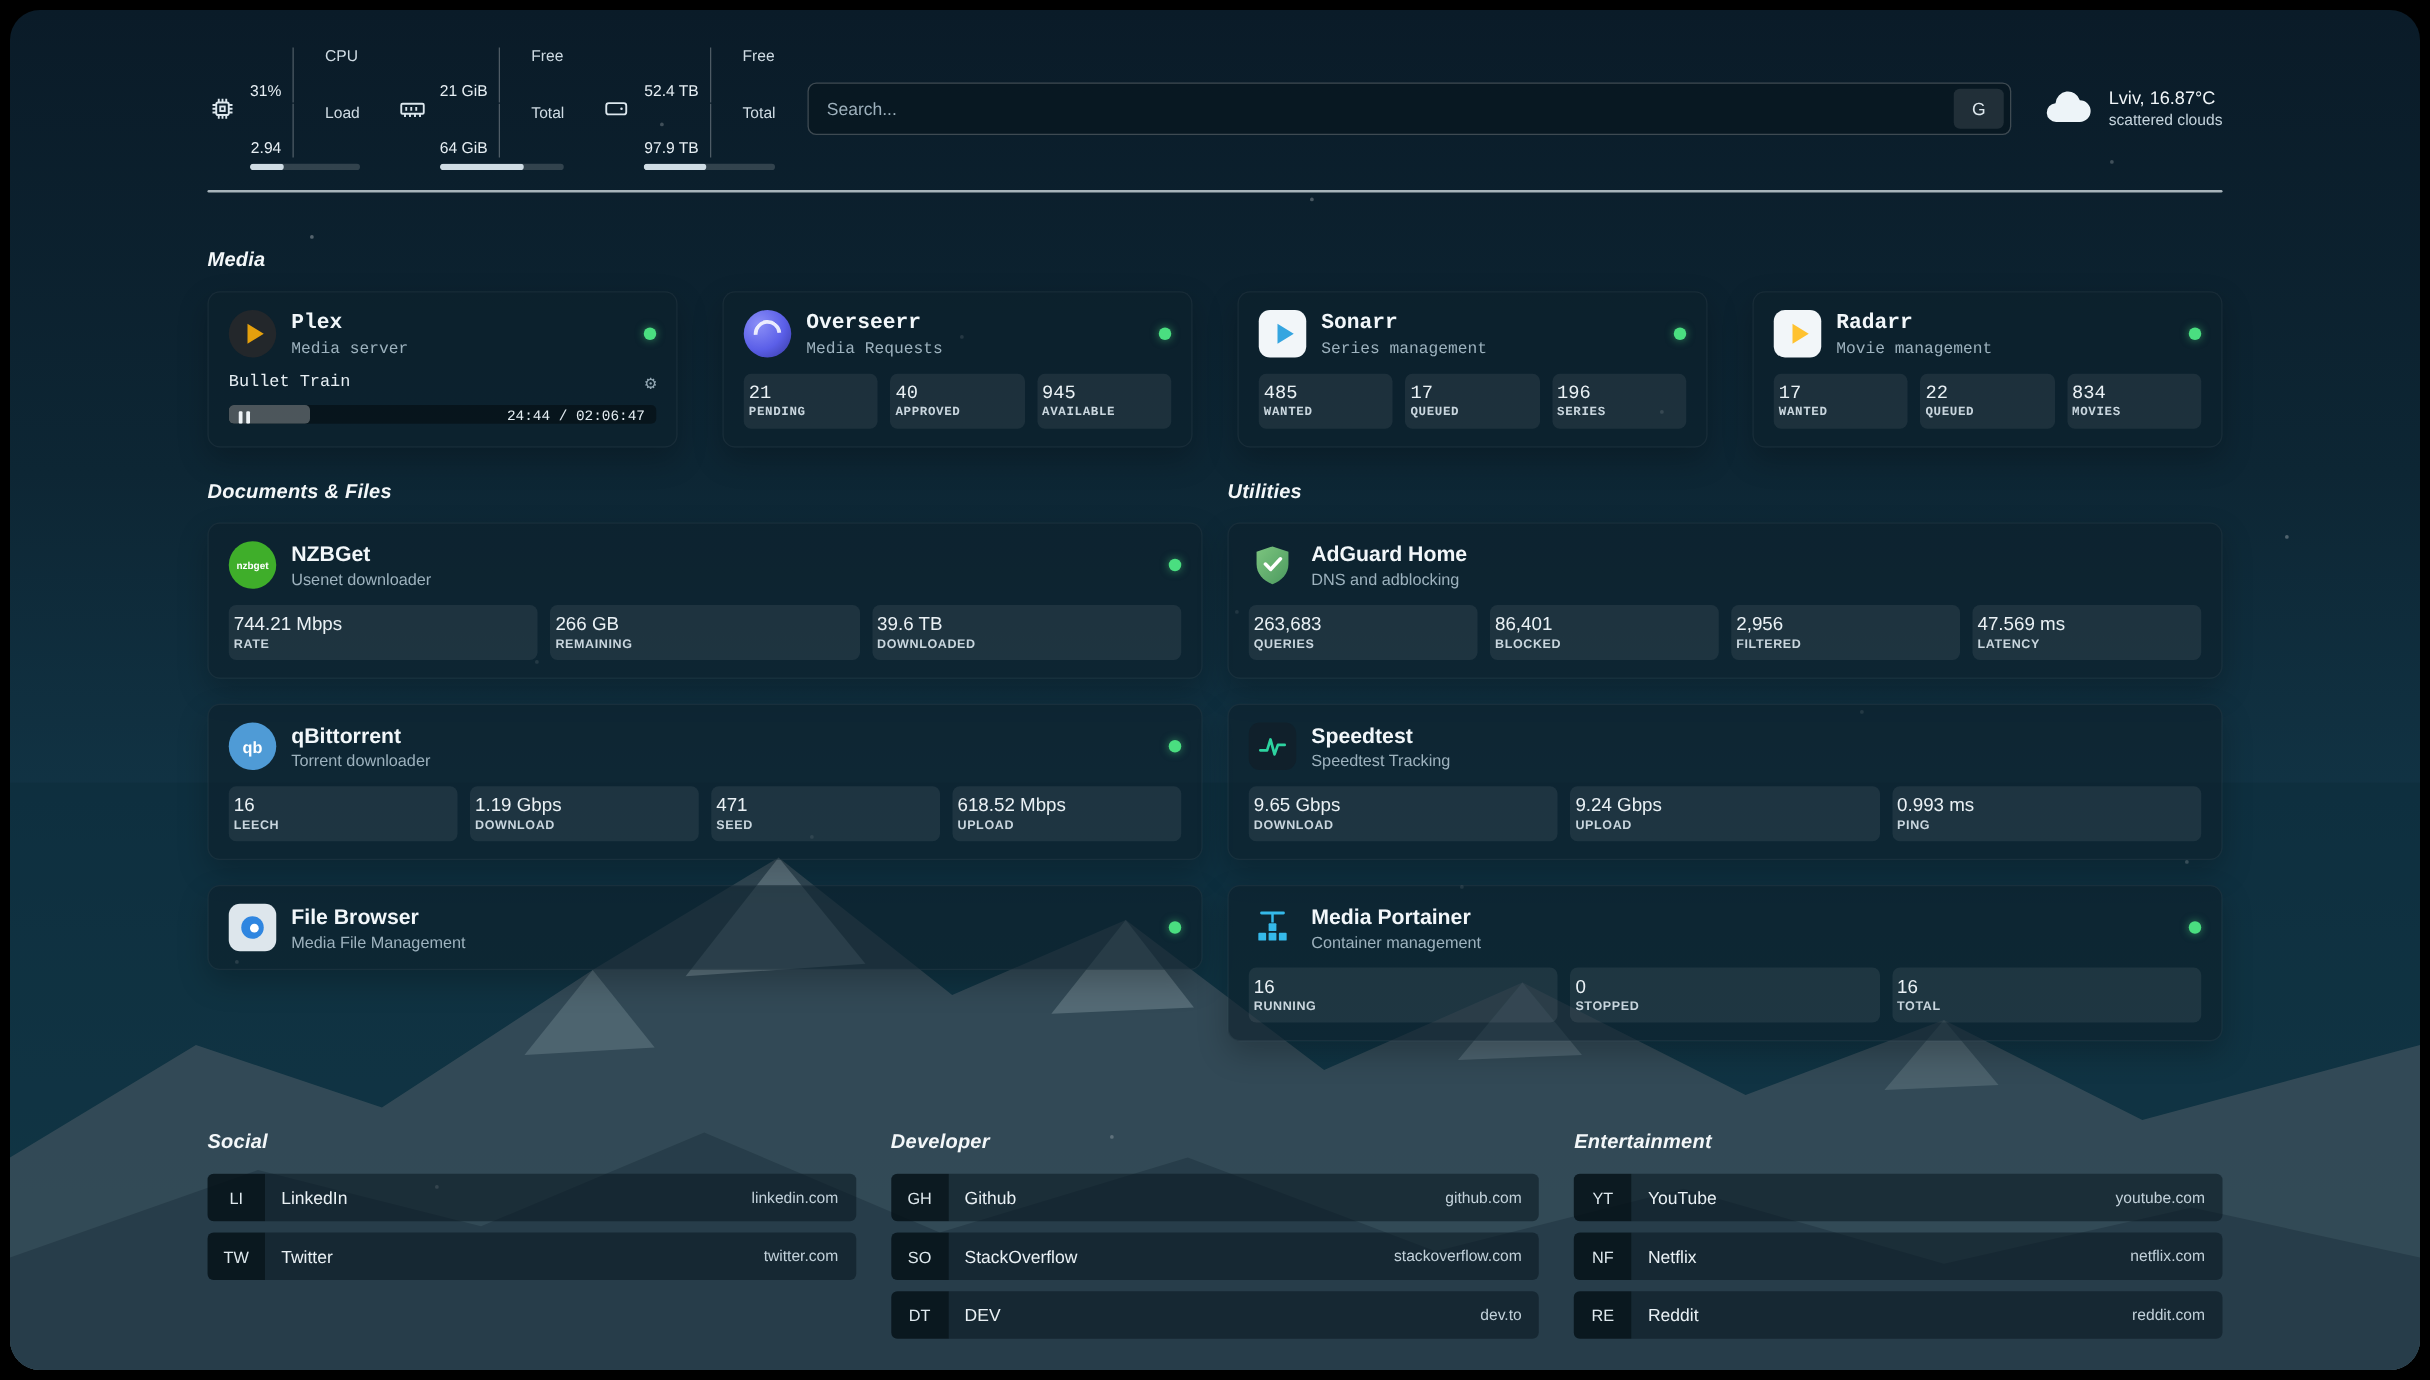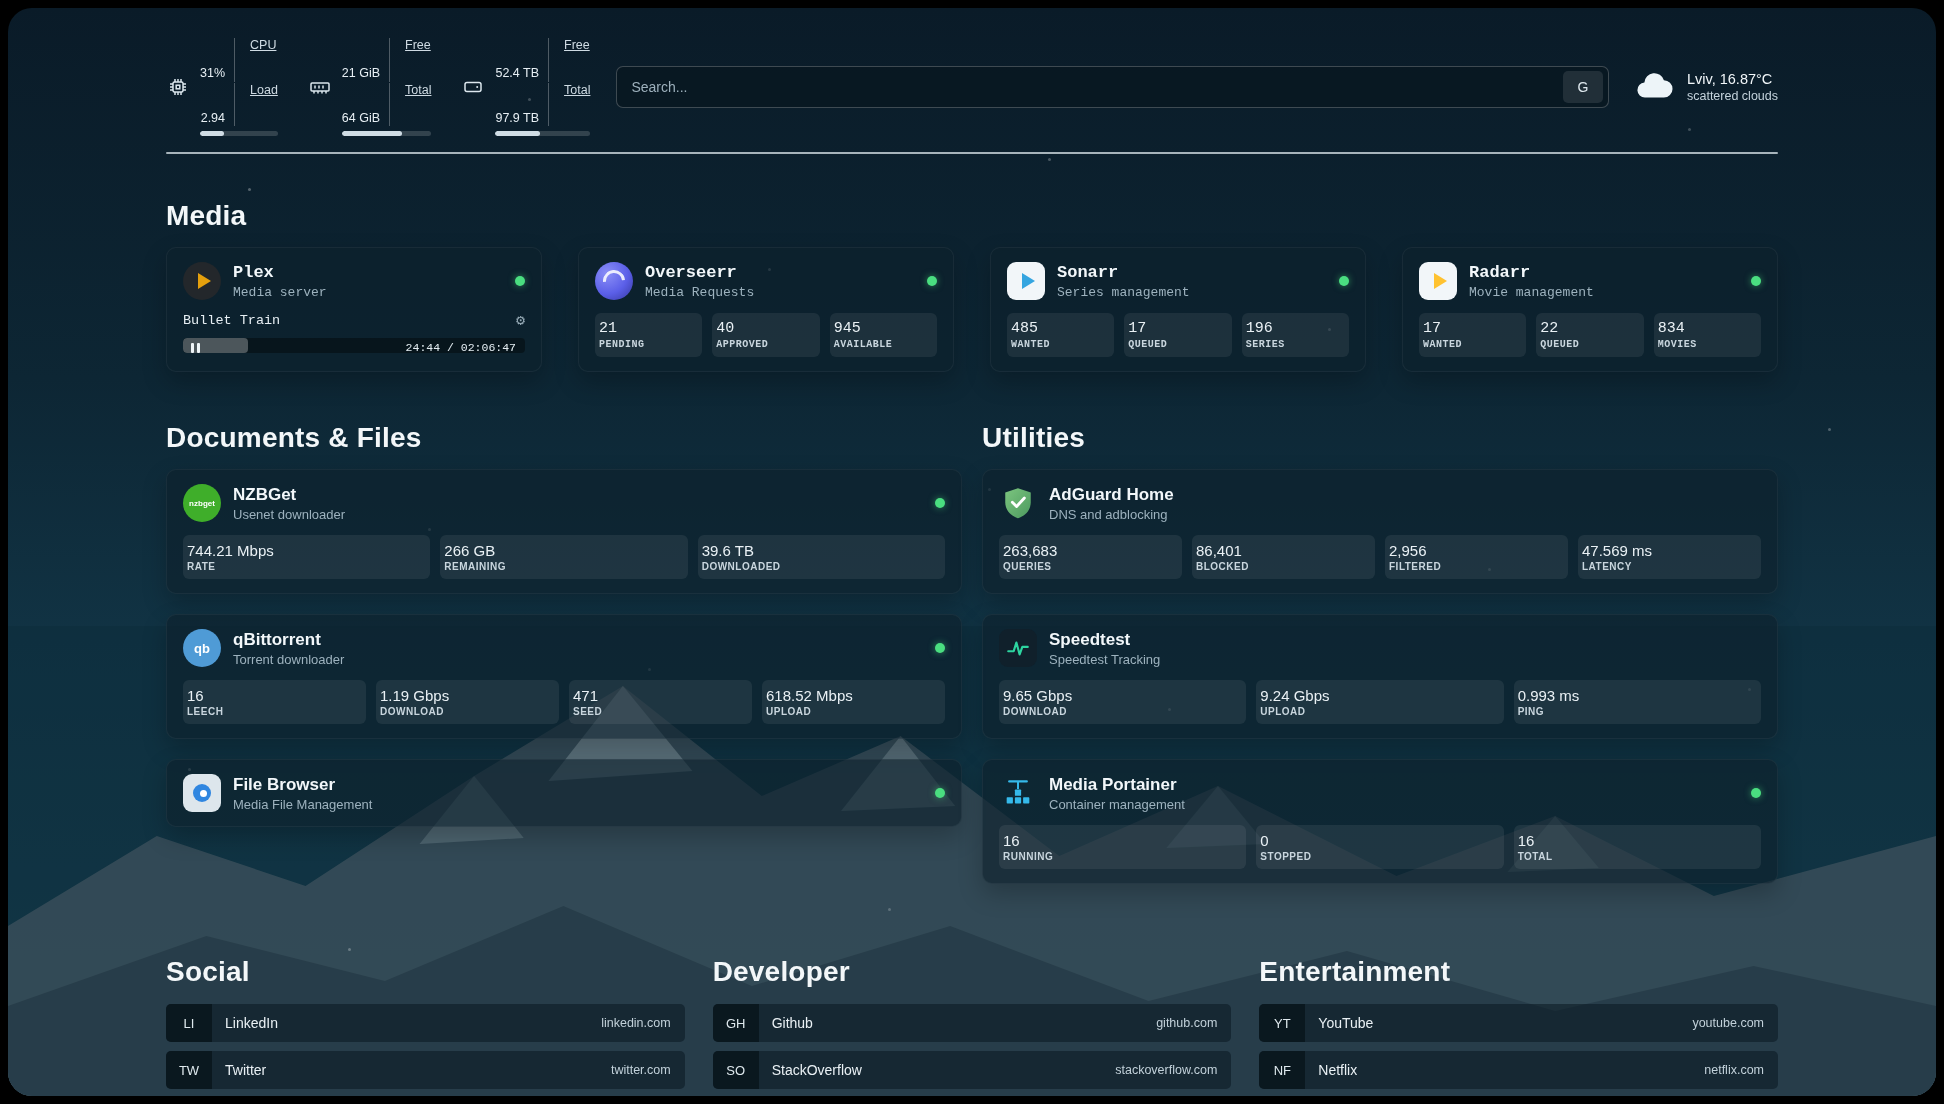--- a/index.html
+++ b/index.html
@@ -24,44 +24,44 @@
   .content { position:relative; z-index:2; width:1612px; margin:0 auto; padding-top:30px; }
 
   
   .topbar { display:flex; align-items:center; gap:26px; }
   .metrics { display:flex; align-items:center; gap:30px; }
   .metric { display:flex; align-items:center; gap:10px; }
   .m-icon { color:#dce7ee; display:flex; }
   .m-grid { display:grid; grid-template-columns:auto auto; column-gap:0; row-gap:1px;
     font-size:12.5px; color:#e7eff4; line-height:1.25; }
   .m-v { text-align:right; padding-right:9px;margin-top:28px; }
-  .m-l { color:#cfdbe3; border-left:1px solid rgba(255,255,255,.28); padding-left:15px;text-decoration:underline; }
+  .m-l { color:#cfdbe3; border-left:1px solid rgba(255,255,255,.28); padding-left:25px; }
   .m-bar { margin-top:5px; height:5px; border-radius:3px; background:rgba(255,255,255,.16); overflow:hidden; }
   .m-bar i { display:block; height:100%; background:#cfdce4; border-radius:3px; }
 
   .search { flex:1; height:42px; display:flex; align-items:center;
     background:rgba(8,20,28,.55); border:1px solid rgba(255,255,255,.22);
     border-radius:7px; padding:0 5px 0 0; }
   .search input { flex:1; height:100%; background:transparent; border:none; outline:none;
     padding:0 14px; font-size:14px; color:#e8f0f4; font-family:"Liberation Sans", sans-serif; }
   .search input::placeholder { color:#9db0bc; }
   .g-btn { width:40px; height:32px; border:none; border-radius:5px; cursor:pointer;
     background:rgba(255,255,255,.10); color:#dfe9ef; font-size:14px; font-family:"Liberation Sans", sans-serif; }
 
   .weather { display:flex; align-items:center; gap:12px; }
   .w-loc { font-size:14.5px; color:#f1f6f9; }
   .w-cond { font-size:12.5px; color:#c4d3dc; margin-top:2px; }
 
   .divider { margin-top:16px; height:2px; border-radius:1px; background:rgba(233,243,248,.7); }
 
   
-  h2.section-title { font-size:28px; font-weight:600; color:#f3f7f9; letter-spacing:.2px; }
+  h2.section-title { font-size:16px; font-weight:600; color:#f3f7f9; letter-spacing:.2px;font-style:italic; }
   .media-title { margin:46px 0 15px; }
   .row4 { display:grid; grid-template-columns:repeat(4,1fr); gap:36px;font-family:Liberation Mono, monospace; }
-  .two-col { display:grid; grid-template-columns:1fr 1fr; gap:20px; margin-top:50px; }
+  .two-col { display:grid; grid-template-columns:1fr 1fr; gap:20px; margin-top:27px; }
   .col h2 { margin-bottom:15px; }
   .col .card { margin-bottom:20px; }
 
   .card { background:rgba(13,32,44,.62); border:1px solid rgba(255,255,255,.05);
     border-radius:10px; padding:14px 16px; box-shadow:0 10px 24px rgba(0,0,0,.22); cursor:pointer; }
   .card-head { display:flex; align-items:center; gap:12px; }
   .svc-icon { width:38px; height:38px; flex:0 0 auto; display:flex; align-items:center;
     justify-content:center; border-radius:9px; position:relative; overflow:hidden; }
   .svc-title { font-size:17px; font-weight:600; color:#f2f7fa; line-height:1.2; }
   .svc-sub { font-size:13px; color:#9db2be; margin-top:2px; }

